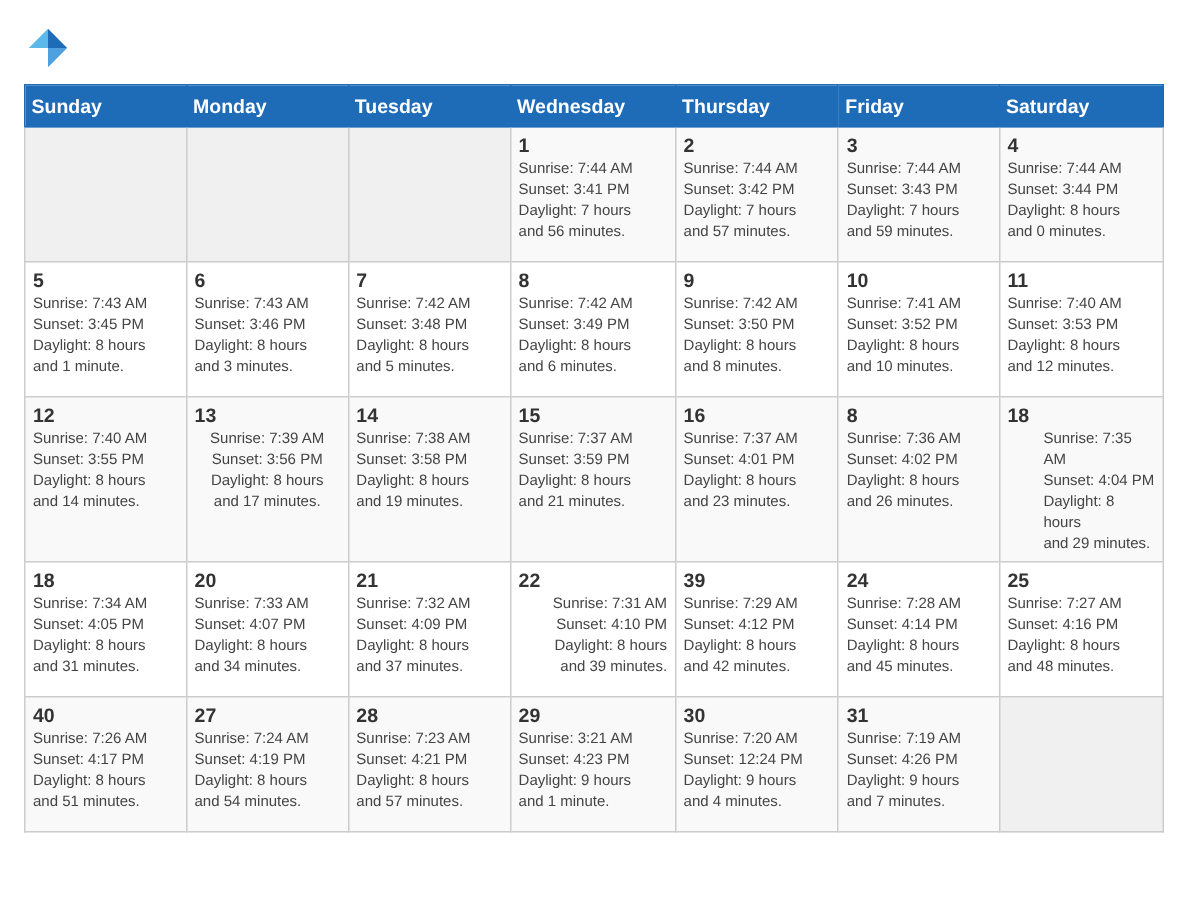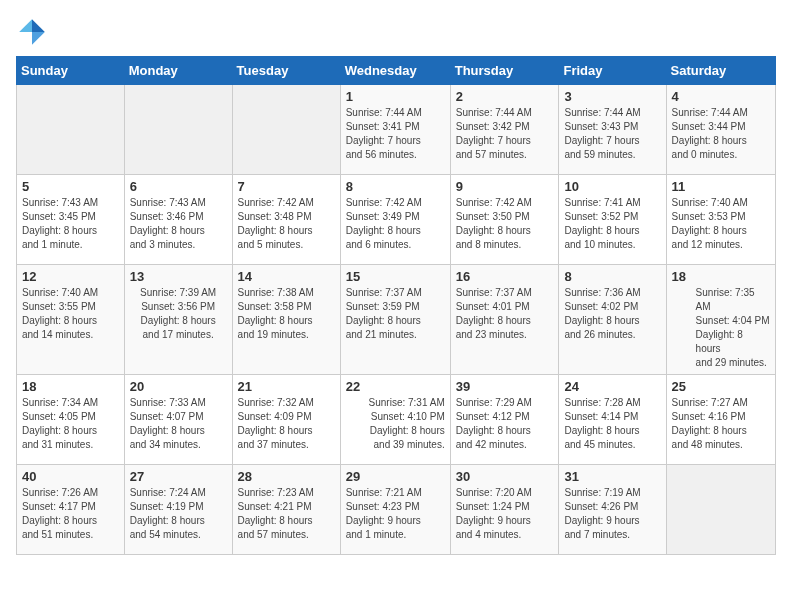--- a/index.html
+++ b/index.html
@@ -330,29 +330,29 @@
         </td>
         <td>
           <span class="day-num">28</span>
           <div class="day-info" style="white-space: pre-line;">Sunrise: 7:23 AM
 Sunset: 4:21 PM
 Daylight: 8 hours
 and 57 minutes.</div>
         </td>
         <td>
           <span class="day-num">29</span>
-          <div class="day-info" style="white-space: pre-line;">Sunrise: 7:21 AM
+          <div class="day-info" style="white-space: pre-line;">Sunrise: 3:21 AM
 Sunset: 4:23 PM
 Daylight: 9 hours
 and 1 minute.</div>
         </td>
         <td>
           <span class="day-num">30</span>
           <div class="day-info" style="white-space: pre-line;">Sunrise: 7:20 AM
-Sunset: 1:24 PM
+Sunset: 12:24 PM
 Daylight: 9 hours
 and 4 minutes.</div>
         </td>
         <td>
           <span class="day-num">31</span>
           <div class="day-info" style="white-space: pre-line;">Sunrise: 7:19 AM
 Sunset: 4:26 PM
 Daylight: 9 hours
 and 7 minutes.</div>
         </td>

